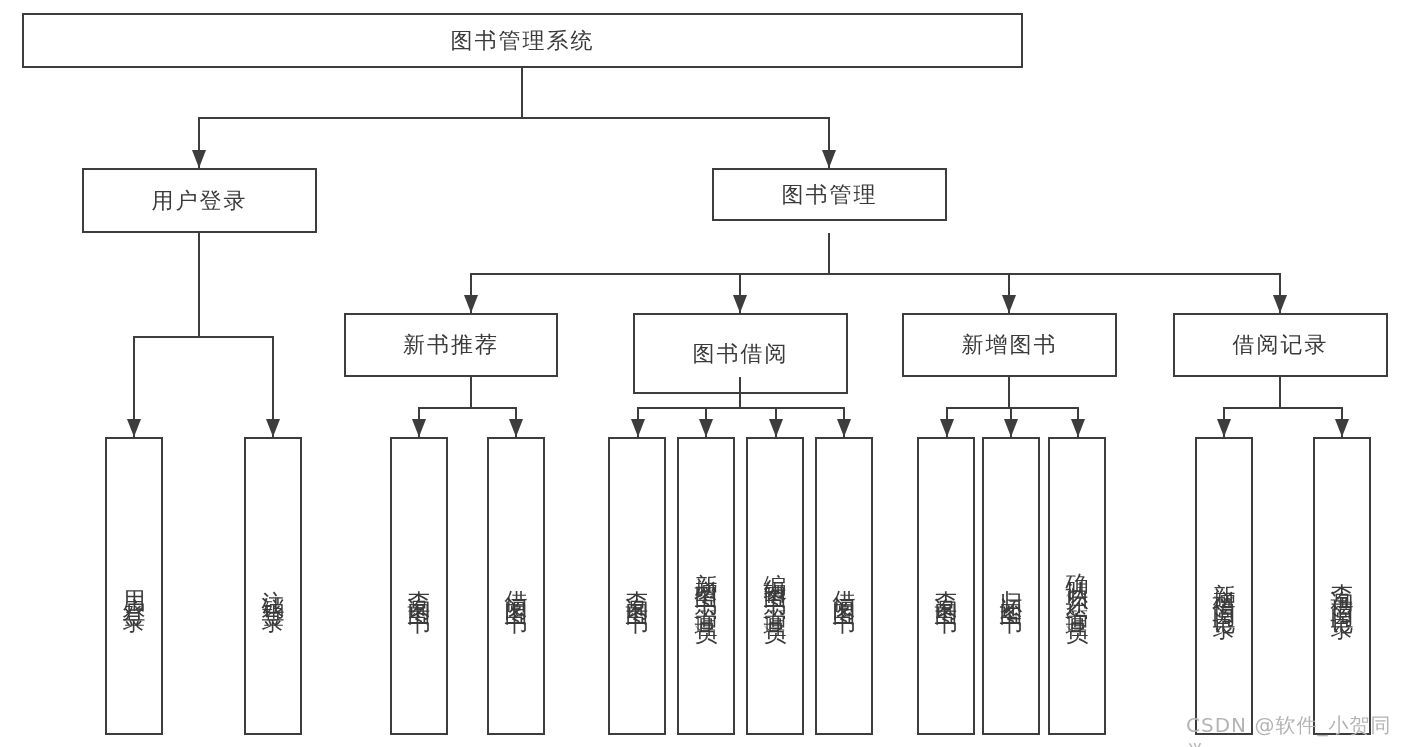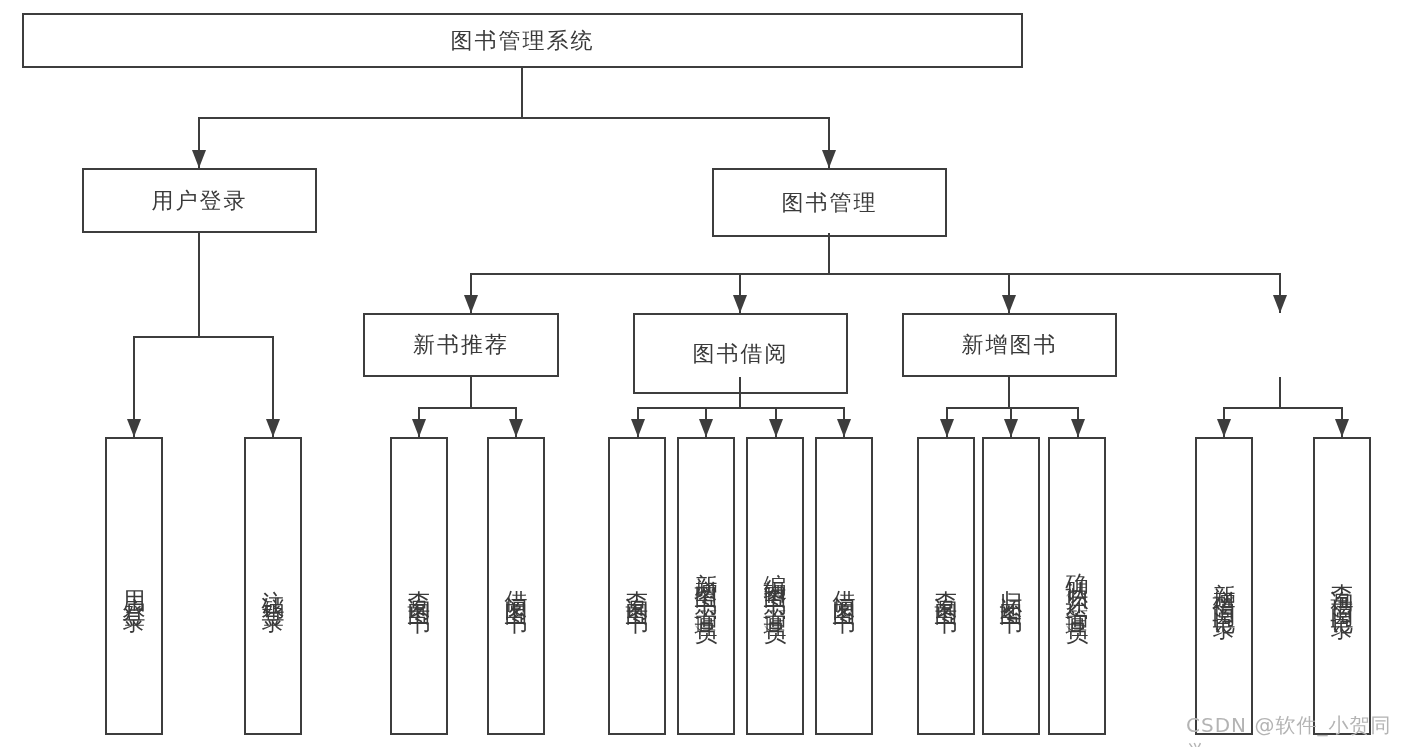--- a/index.html
+++ b/index.html
@@ -33,32 +33,35 @@
 
 <div class="canvas">
 
   <div class="box" style="left:22px;top:13px;width:1001px;height:55px;">
     <span>图书管理系统</span>
   </div>
 
   <div class="box" style="left:82px;top:168px;width:235px;height:65px;">
     <span>用户登录</span>
   </div>
-  <div class="box" style="left:712px;top:168px;width:235px;height:69px;">
+  <div class="box" style="left:712px;top:168px;width:235px;height:53px;">
     <span>图书管理</span>
   </div>
 
-  <div class="box" style="left:363px;top:313px;width:196px;height:64px;">
+  <div class="box" style="left:344px;top:313px;width:214px;height:64px;">
     <span>新书推荐</span>
   </div>
   <div class="box" style="left:633px;top:313px;width:215px;height:81px;">
     <span>图书借阅</span>
   </div>
   <div class="box" style="left:902px;top:313px;width:215px;height:64px;">
     <span>新增图书</span>
+  </div>
+  <div class="box" style="left:1173px;top:313px;width:215px;height:64px;">
+    <span>借阅记录</span>
   </div>
 
   <div class="box box-v" style="left:105px;top:437px;width:58px;height:298px;">
     <span>用户登录</span>
   </div>
   <div class="box box-v" style="left:244px;top:437px;width:58px;height:298px;">
     <span>注销登录</span>
   </div>
 
   <div class="box box-v" style="left:390px;top:437px;width:58px;height:298px;">

